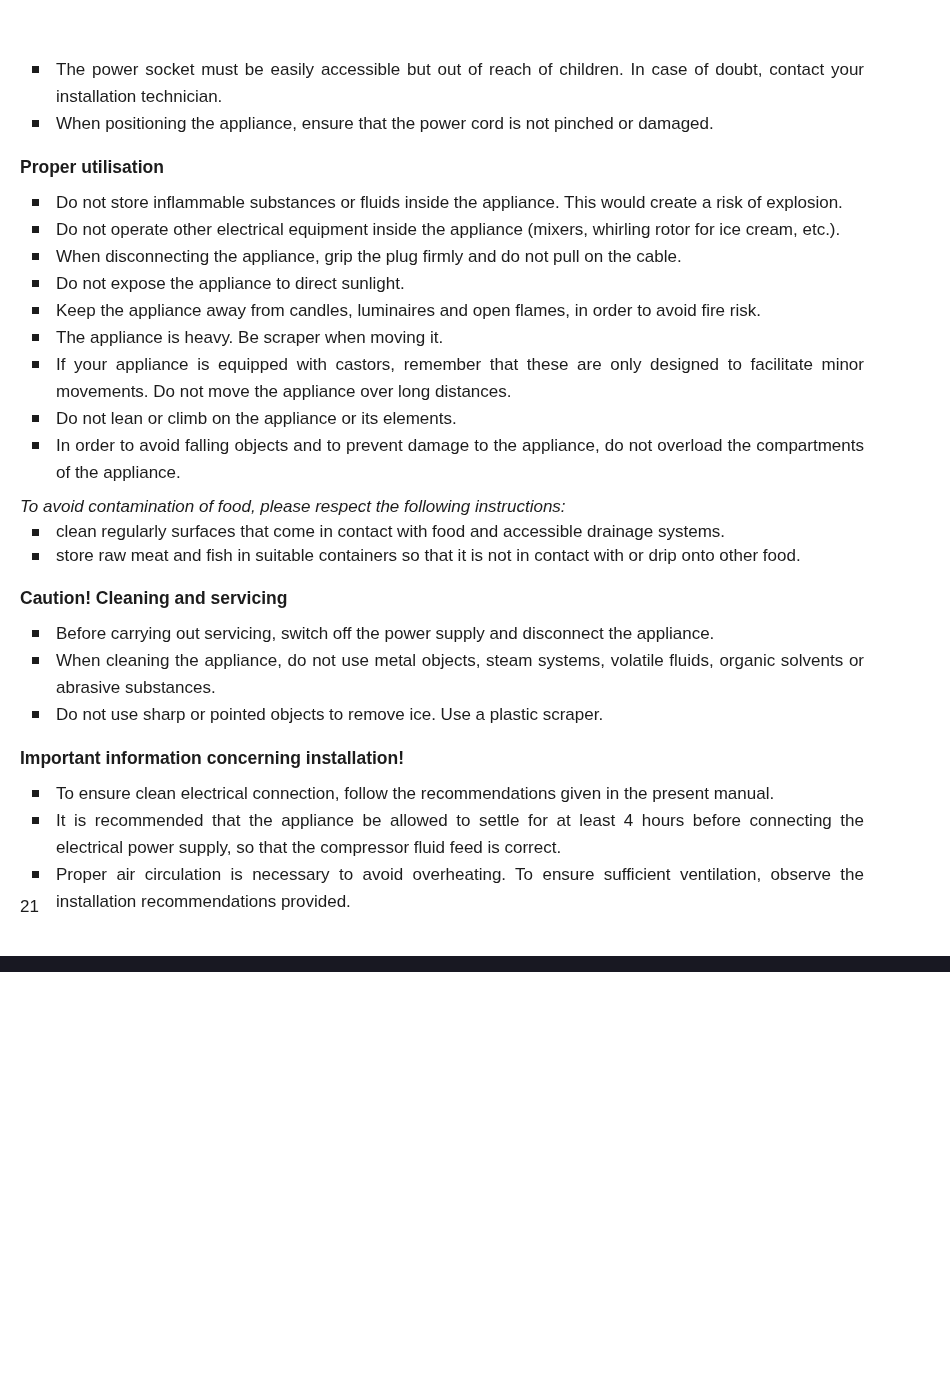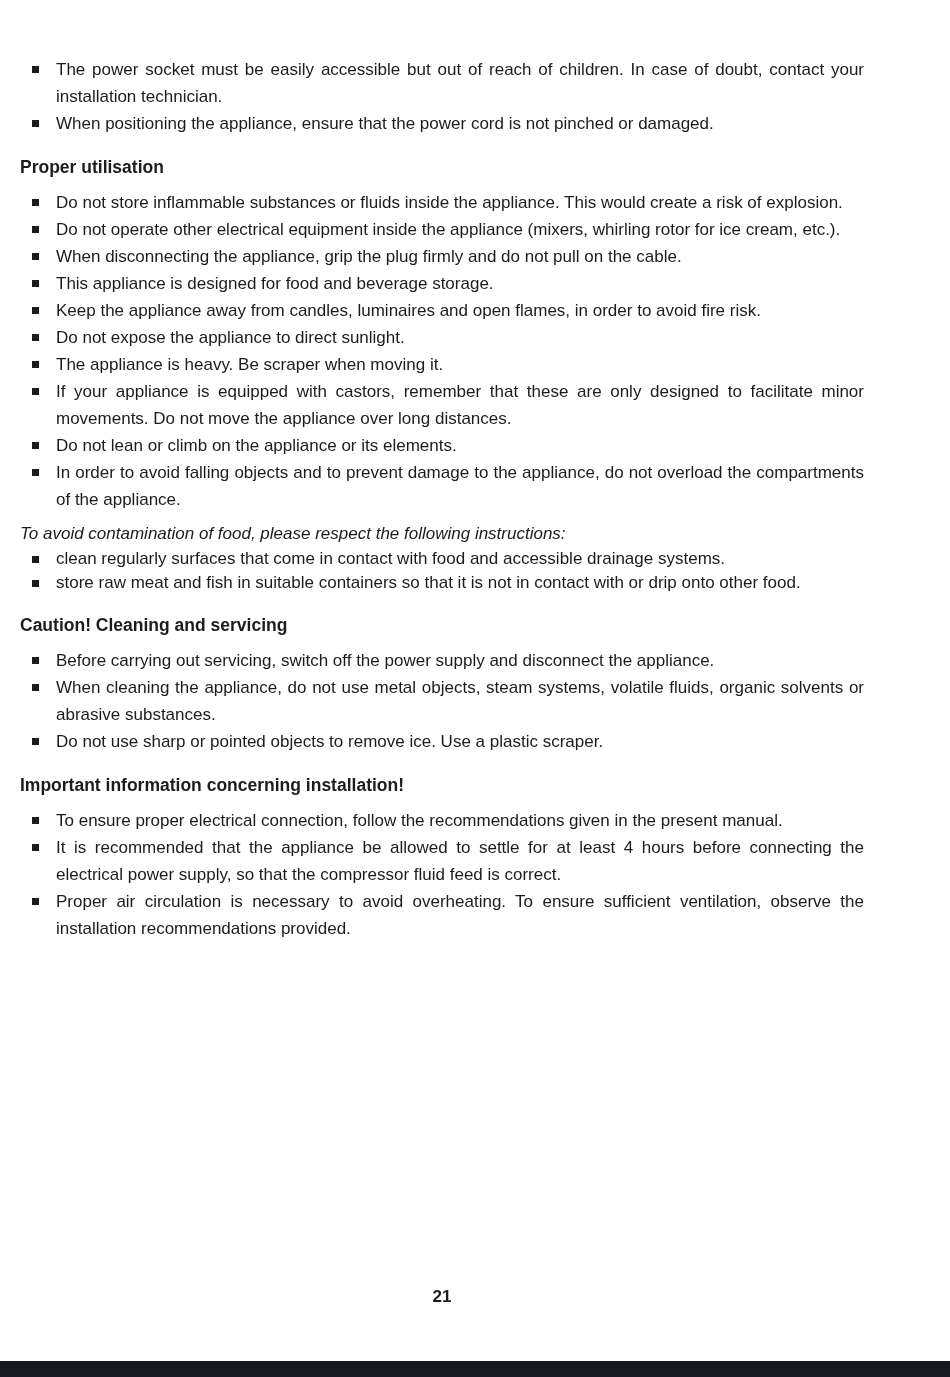--- a/index.html
+++ b/index.html
@@ -1,20 +1,20 @@
 <!DOCTYPE html>
 <html><head>
 <meta charset="utf-8">
 <style>
   * { box-sizing: border-box; }
   html, body { margin: 0; padding: 0; background: #ffffff; }
   .page {
     position: relative;
     width: 950px;
-    height: 1377px;
+    height: 972px;
     margin: 0 auto;
     background: #ffffff;
     font-family: "Liberation Sans", sans-serif;
     font-size: 17px;
     line-height: 27px;
     color: #1c1c1c;
     overflow: hidden;
   }
   .content {
     position: absolute;
@@ -55,23 +55,22 @@
   }
   .sub .bullet-text {
     line-height: 24px;
     padding-right: 42px;
   }
   .sub .marker { top: 9px; }
   .page-number {
     position: absolute;
     left: 20px;
     right: 86px;
-    bottom: 67px;
-    text-align: center;
-    font-weight: bold;
+    bottom: 52px;
+    text-align: left;
   }
   .footer-bar {
     position: absolute;
     left: 0;
     right: 0;
     bottom: 0;
     height: 16px;
     background: #181822;
   }
 </style>
@@ -101,29 +100,25 @@
       <li class="bullet-item">
         <span class="marker"></span>
         <span class="bullet-text">Do not operate other electrical equipment inside the appliance (mixers, whirling rotor for ice cream, etc.).</span>
       </li>
       <li class="bullet-item">
         <span class="marker"></span>
         <span class="bullet-text">When disconnecting the appliance, grip the plug firmly and do not pull on the cable.</span>
       </li>
       <li class="bullet-item">
         <span class="marker"></span>
-        <span class="bullet-text">This appliance is designed for food and beverage storage.</span>
+        <span class="bullet-text">Do not expose the appliance to direct sunlight.</span>
       </li>
       <li class="bullet-item">
         <span class="marker"></span>
         <span class="bullet-text">Keep the appliance away from candles, luminaires and open flames, in order to avoid fire risk.</span>
-      </li>
-      <li class="bullet-item">
-        <span class="marker"></span>
-        <span class="bullet-text">Do not expose the appliance to direct sunlight.</span>
       </li>
       <li class="bullet-item">
         <span class="marker"></span>
         <span class="bullet-text">The appliance is heavy. Be scraper when moving it.</span>
       </li>
       <li class="bullet-item">
         <span class="marker"></span>
         <span class="bullet-text">If your appliance is equipped with castors, remember that these are only designed to facilitate minor movements. Do not move the appliance over long distances.</span>
       </li>
       <li class="bullet-item">
@@ -161,21 +156,21 @@
       <li class="bullet-item">
         <span class="marker"></span>
         <span class="bullet-text">Do not use sharp or pointed objects to remove ice. Use a plastic scraper.</span>
       </li>
     </ul>
 
     <h2 class="heading">Important information concerning installation!</h2>
     <ul class="bullet-list">
       <li class="bullet-item">
         <span class="marker"></span>
-        <span class="bullet-text">To ensure proper electrical connection, follow the recommendations given in the present manual.</span>
+        <span class="bullet-text">To ensure clean electrical connection, follow the recommendations given in the present manual.</span>
       </li>
       <li class="bullet-item">
         <span class="marker"></span>
         <span class="bullet-text">It is recommended that the appliance be allowed to settle for at least 4 hours before connecting the electrical power supply, so that the compressor fluid feed is correct.</span>
       </li>
       <li class="bullet-item">
         <span class="marker"></span>
         <span class="bullet-text">Proper air circulation is necessary to avoid overheating. To ensure sufficient ventilation, observe the installation recommendations provided.</span>
       </li>
     </ul>

